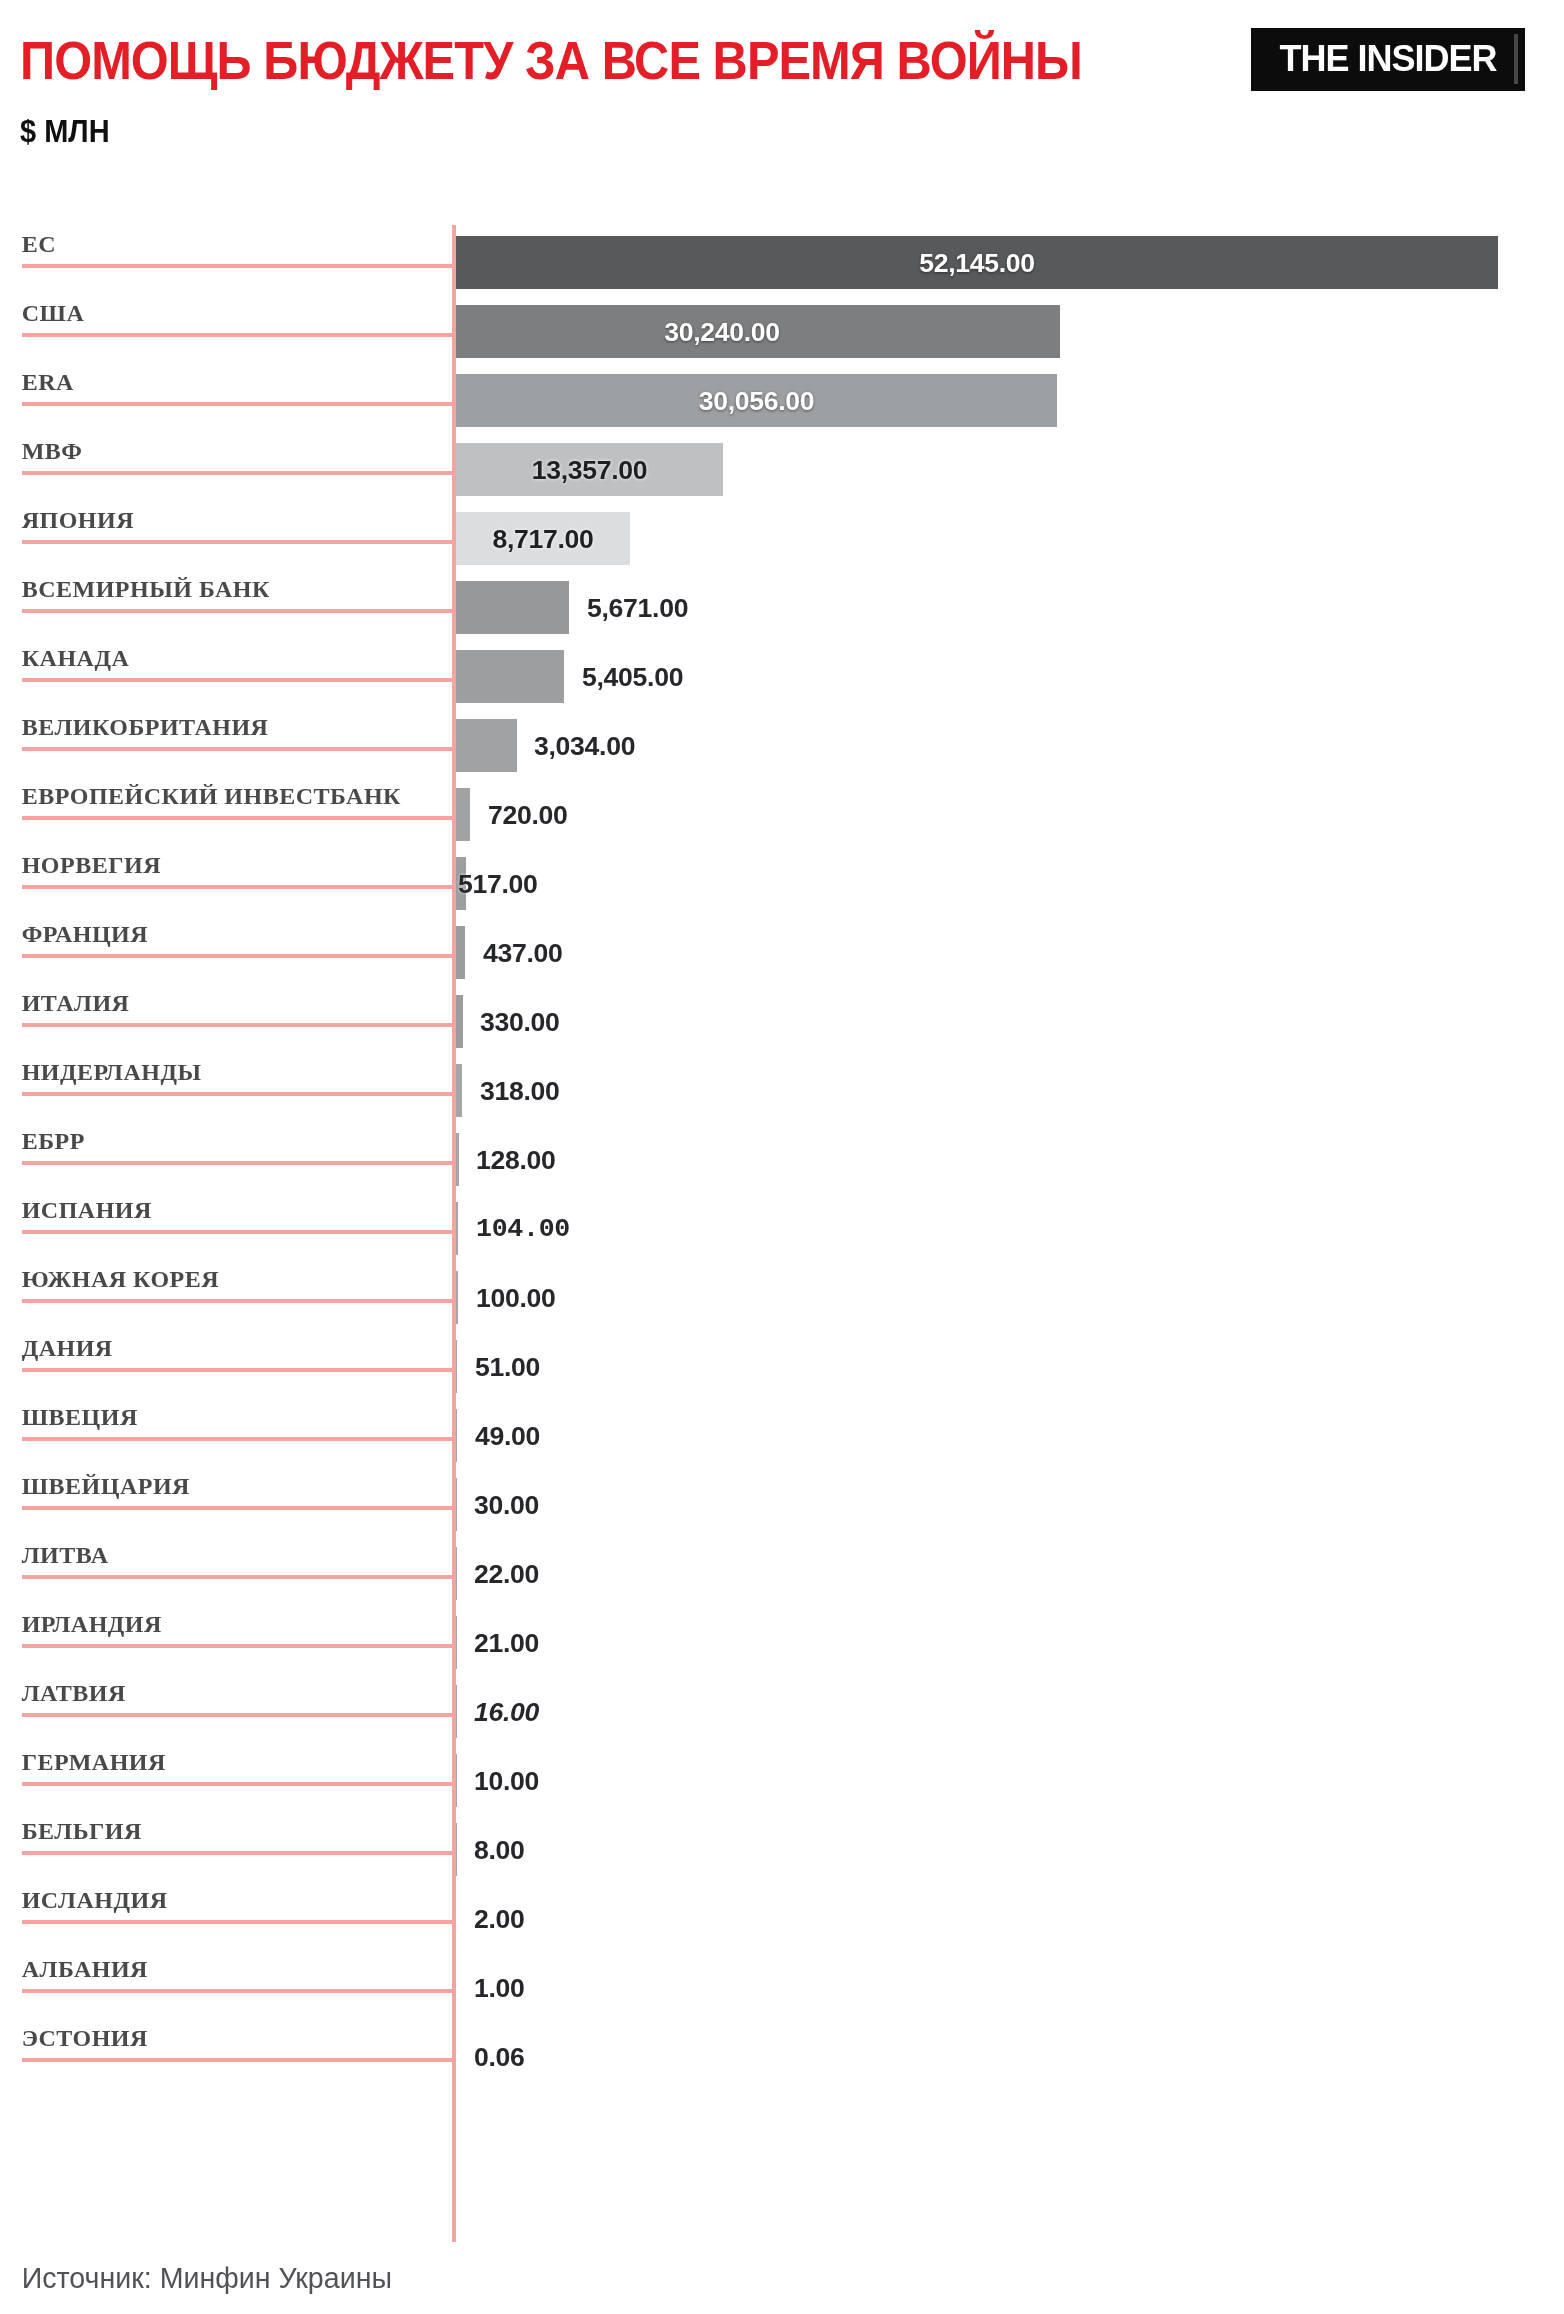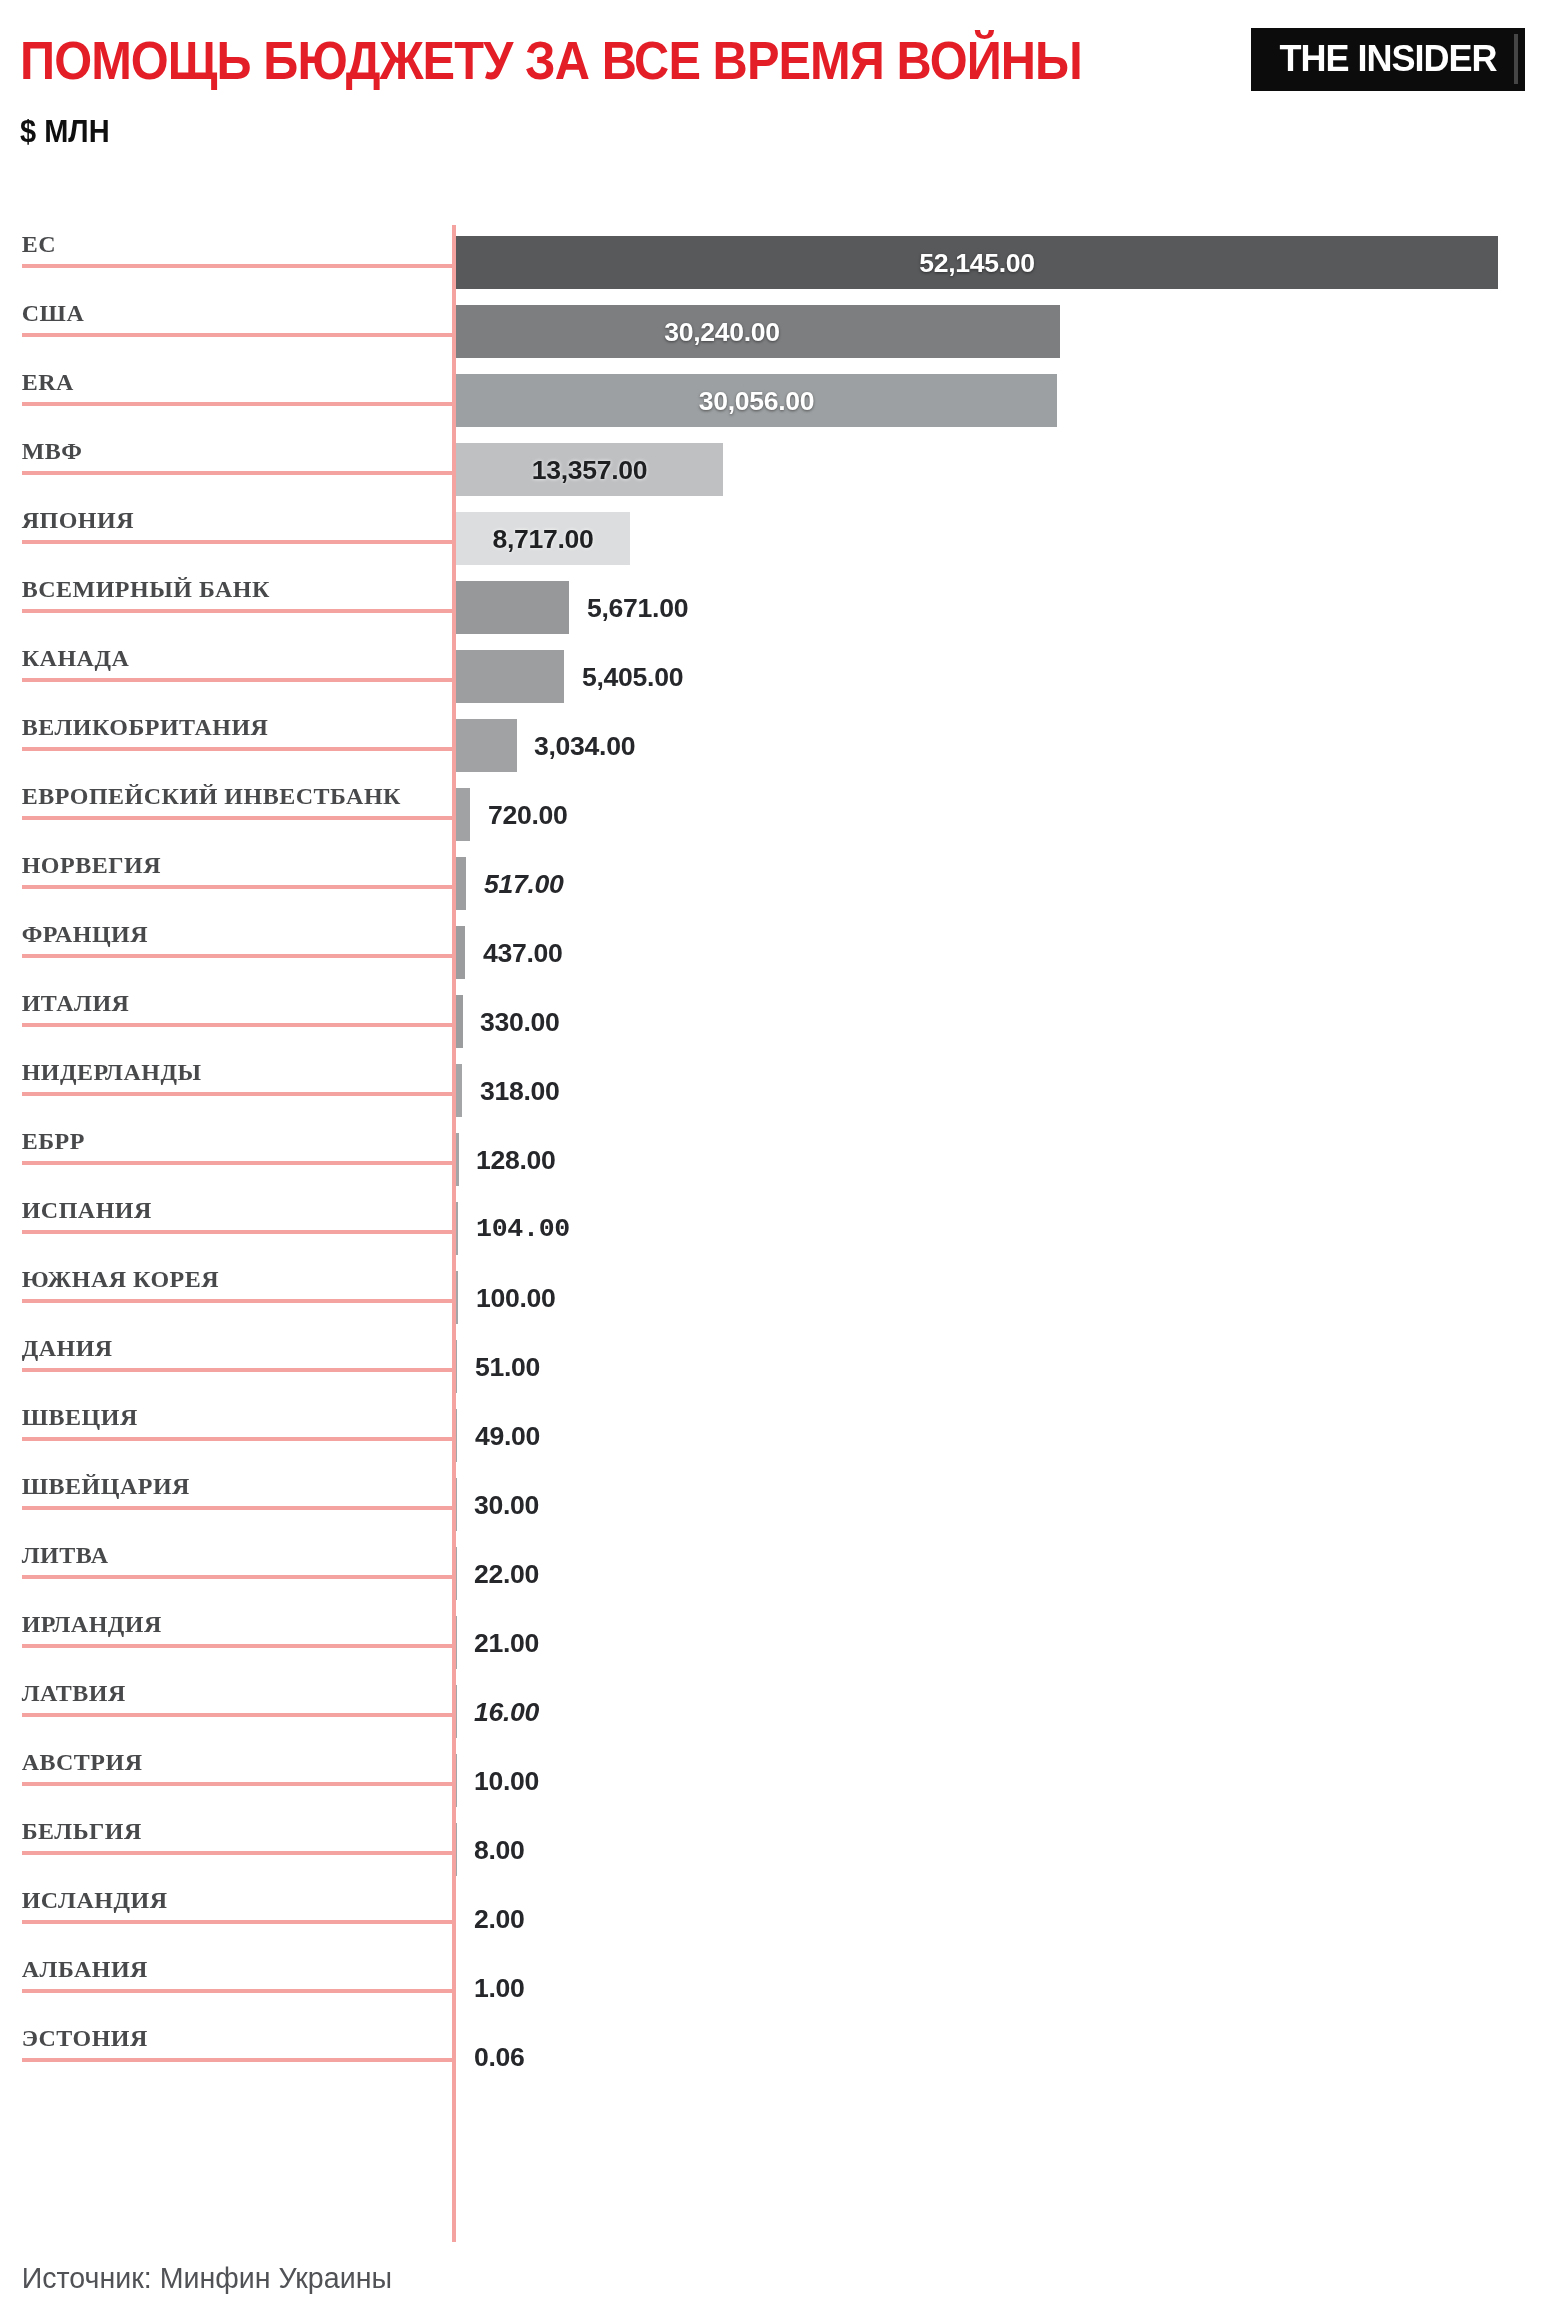--- a/index.html
+++ b/index.html
@@ -129,21 +129,21 @@
       <div class="row">
     <span class="row-label">ЕВРОПЕЙСКИЙ ИНВЕСТБАНК</span>
     <span class="row-line"></span>
     <div class="bar" style="width: 14.4px; background: rgb(161, 162, 164);"></div>
     <span class="value outside" style="left: 488px;">720.00</span>
   </div>
       <div class="row">
     <span class="row-label">НОРВЕГИЯ</span>
     <span class="row-line"></span>
     <div class="bar" style="width: 10.3px; background: rgb(157, 158, 160);"></div>
-    <span class="value outside" style="left: 484px; font-style: italic;">517.00</span>
+    <span class="value outside" style="left: 458px;">517.00</span>
   </div>
       <div class="row">
     <span class="row-label">ФРАНЦИЯ</span>
     <span class="row-line"></span>
     <div class="bar" style="width: 8.7px; background: rgb(155, 156, 158);"></div>
     <span class="value outside" style="left: 483px;">437.00</span>
   </div>
       <div class="row">
     <span class="row-label">ИТАЛИЯ</span>
     <span class="row-line"></span>
@@ -204,21 +204,21 @@
     <div class="bar" style="width: 0.4px; background: rgb(164, 165, 167);"></div>
     <span class="value outside" style="left: 474px;">21.00</span>
   </div>
       <div class="row">
     <span class="row-label">ЛАТВИЯ</span>
     <span class="row-line"></span>
     <div class="bar" style="width: 0.3px; background: rgb(164, 165, 167);"></div>
     <span class="value outside" style="left: 474px; font-style: italic;">16.00</span>
   </div>
       <div class="row">
-    <span class="row-label">АВСТРИЯ</span>
+    <span class="row-label">ГЕРМАНИЯ</span>
     <span class="row-line"></span>
     <div class="bar" style="width: 0.2px; background: rgb(164, 165, 167);"></div>
     <span class="value outside" style="left: 474px;">10.00</span>
   </div>
       <div class="row">
     <span class="row-label">БЕЛЬГИЯ</span>
     <span class="row-line"></span>
     <div class="bar" style="width: 0.2px; background: rgb(164, 165, 167);"></div>
     <span class="value outside" style="left: 474px;">8.00</span>
   </div>

